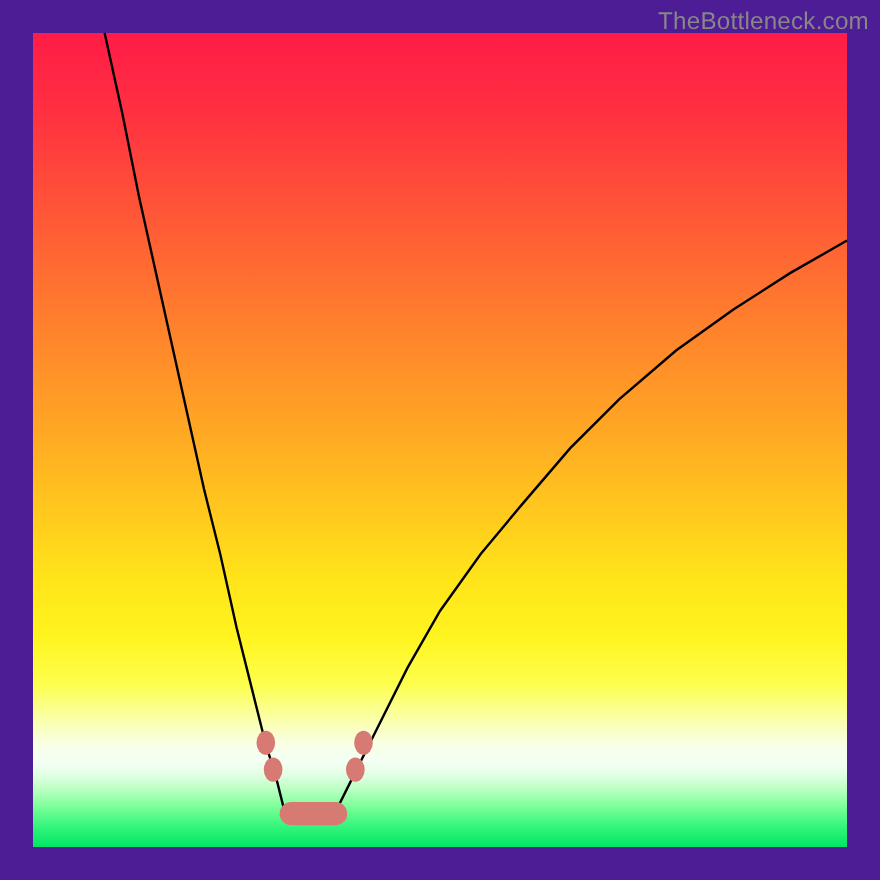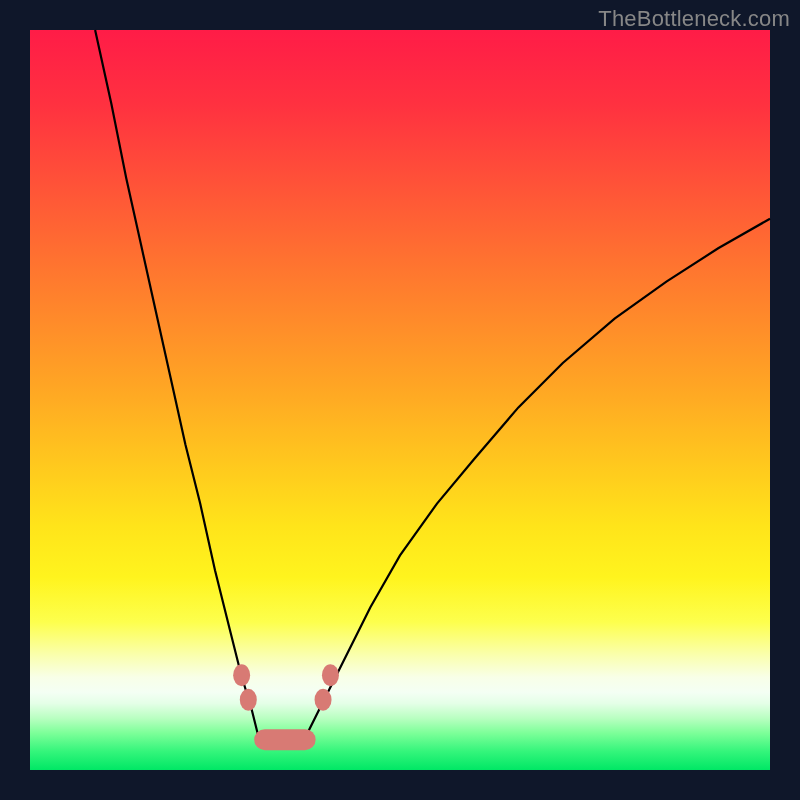--- a/index.html
+++ b/index.html
@@ -9,21 +9,21 @@
     height: 800px;
     background: #000000;
     overflow: hidden;
   }
   .frame {
     position: absolute;
     left: 0;
     top: 0;
     width: 800px;
     height: 800px;
-    background: #0f172a;
+    background: #4c1d95;
   }
   .plot-area {
     position: absolute;
     left: 30px;
     top: 30px;
     width: 740px;
     height: 740px;
   }
   .gradient-bg {
     position: absolute;

